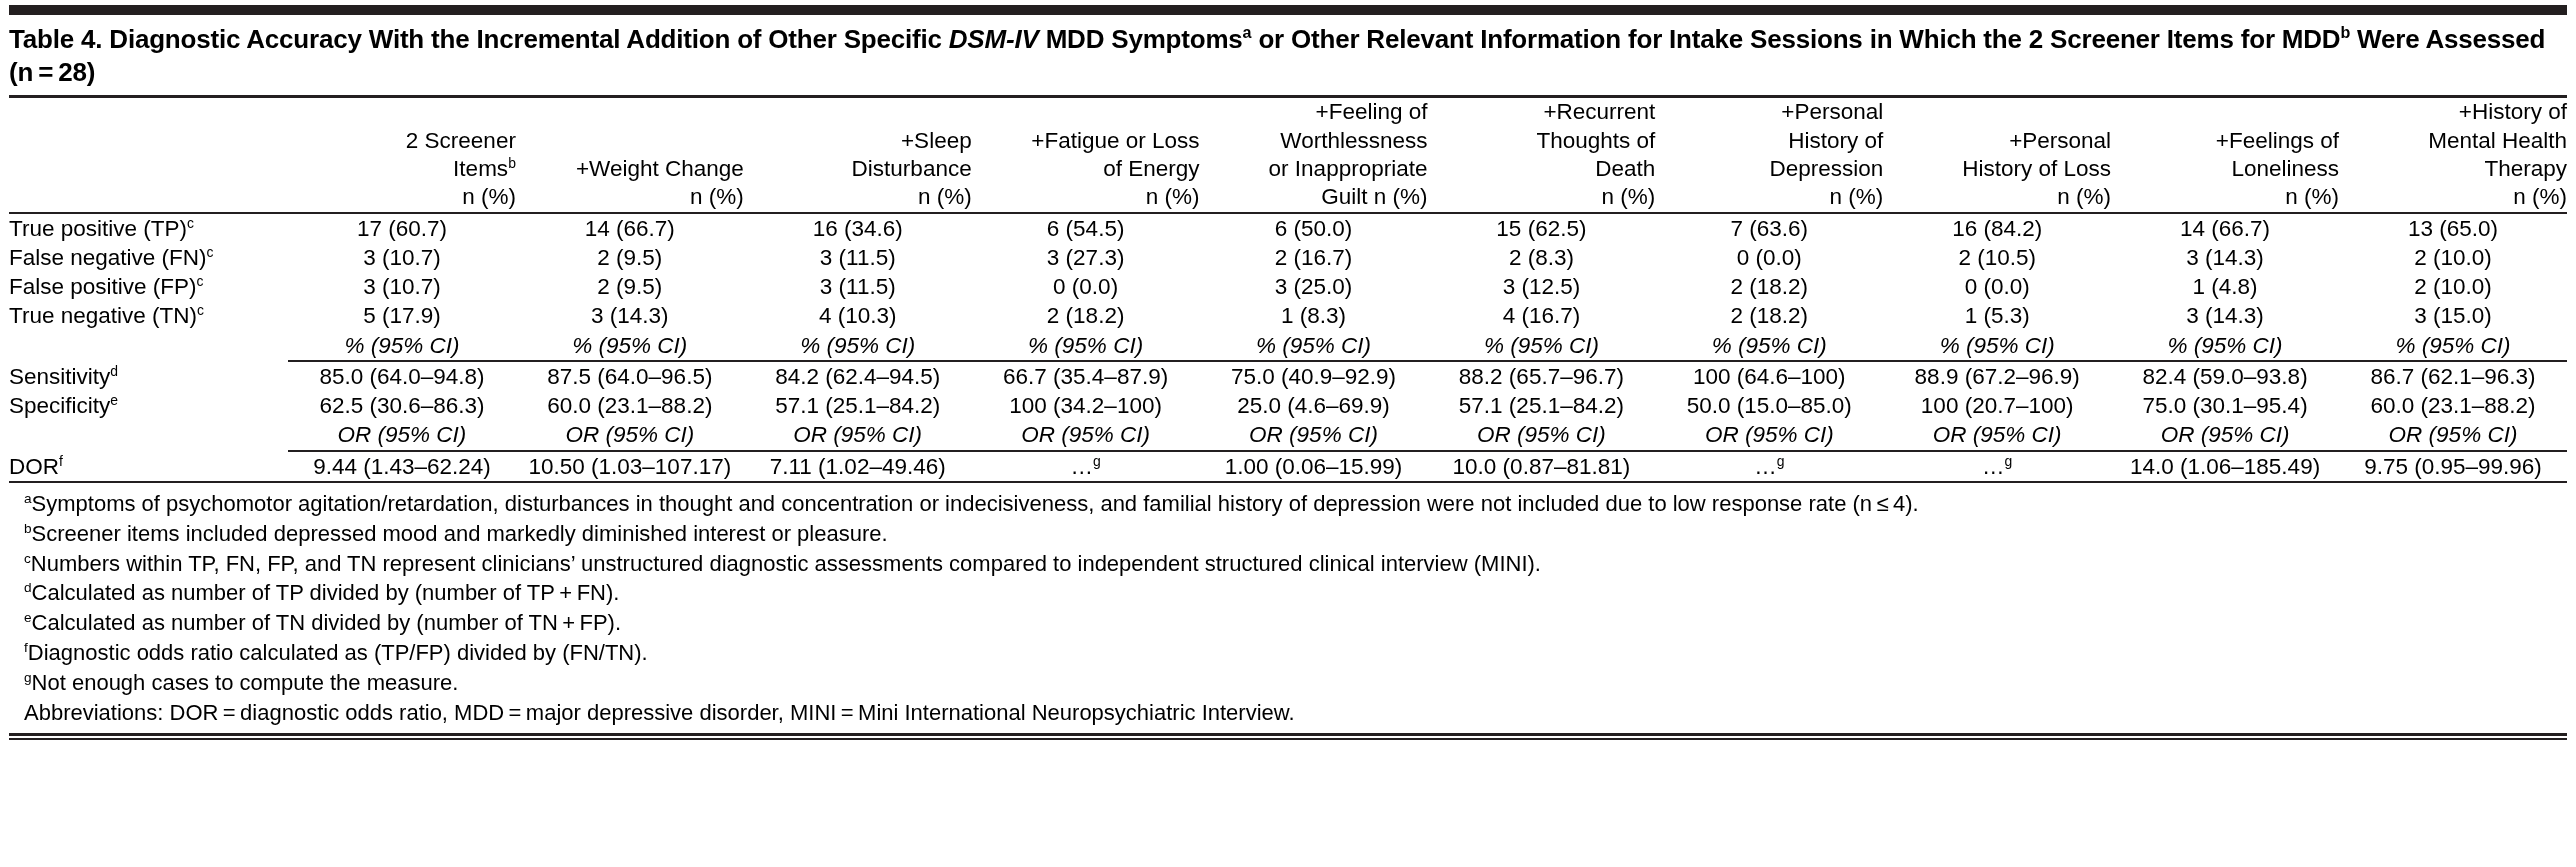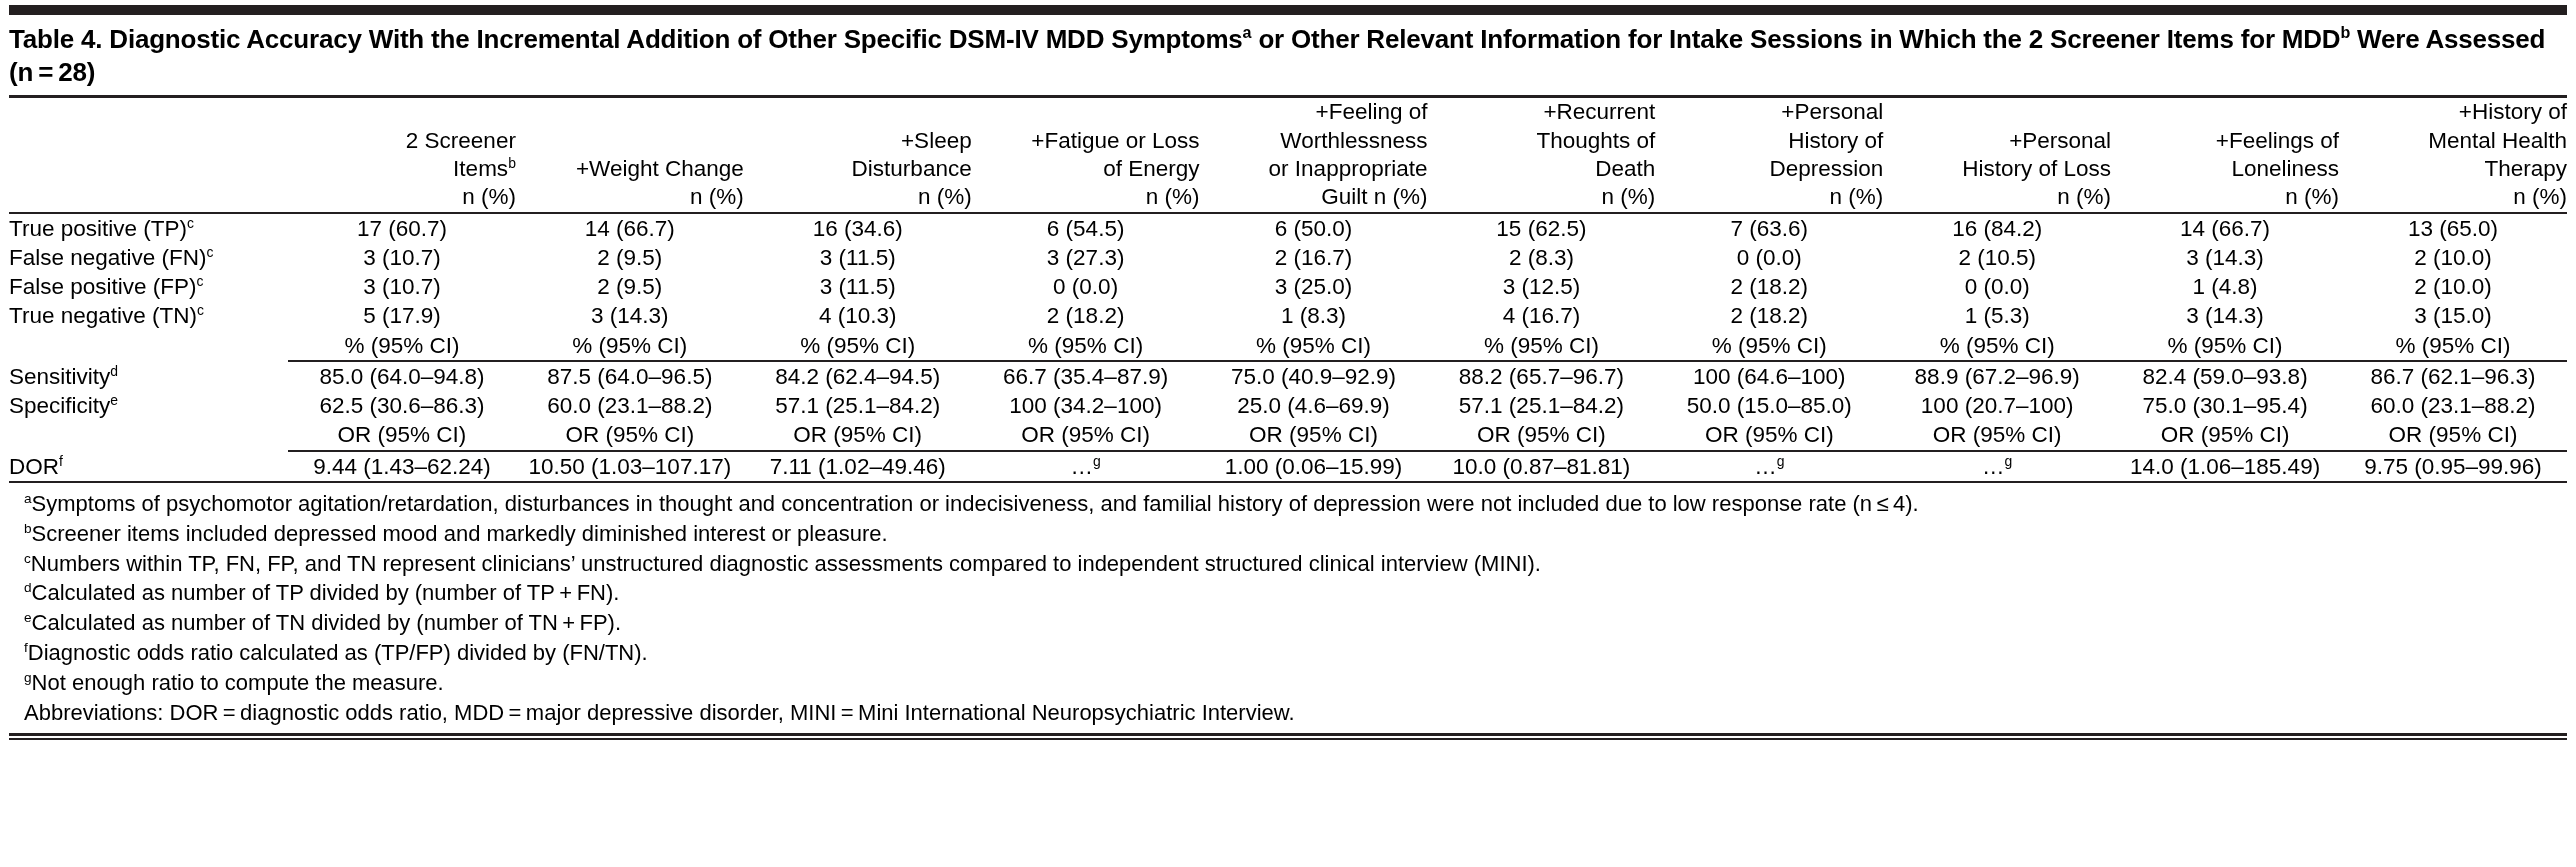--- a/index.html
+++ b/index.html
@@ -30,21 +30,21 @@
 
   
   .table-title {
     font-size: 26px;
     font-weight: bold;
     line-height: 1.27;
     letter-spacing: -0.2px;
     padding: 8px 0 5.4px 0;
     color: #000;
   }
-  .table-title .ital { }
+  .table-title .ital { font-style: italic; }
   sup { font-size: 0.62em; vertical-align: super; line-height: 0; font-weight: inherit; }
 
   .rule-med {
     height: 3.6px;
     background: #231f20;
   }
   .rule-thin {
     height: 1.8px;
     background: #231f20;
   }
@@ -87,20 +87,21 @@
   }
   td.subhead {
     text-align: center;
     font-size: 22.5px;
     line-height: 1.30;
     padding: 10.8px 7.2px 1.8px 7.2px;
     white-space: nowrap;
   }
   tr.subhead-row td.subhead.ruled {
     border-bottom: 2.7px solid #231f20;
+    font-style: italic;
   }
 
   
   .footnotes {
     font-size: 22px;
     line-height: 1.355;
     padding: 6.3px 0 5.4px 0;
   }
   .footnotes div {
     white-space: nowrap;
@@ -350,20 +351,20 @@
 
   <div class="rule-thin"></div>
 
   <div class="footnotes">
     <div><sup>a</sup><span>Symptoms of psychomotor agitation/retardation, disturbances in thought and concentration or indecisiveness, and familial history of depression were not included due to low response rate (n ≤ 4).</span></div>
     <div><sup>b</sup><span>Screener items included depressed mood and markedly diminished interest or pleasure.</span></div>
     <div><sup>c</sup><span>Numbers within TP, FN, FP, and TN represent clinicians’ unstructured diagnostic assessments compared to independent structured clinical interview (MINI).</span></div>
     <div><sup>d</sup><span>Calculated as number of TP divided by (number of TP + FN).</span></div>
     <div><sup>e</sup><span>Calculated as number of TN divided by (number of TN + FP).</span></div>
     <div><sup>f</sup><span>Diagnostic odds ratio calculated as (TP/FP) divided by (FN/TN).</span></div>
-    <div><sup>g</sup><span>Not enough ratio to compute the measure.</span></div>
+    <div><sup>g</sup><span>Not enough cases to compute the measure.</span></div>
     <div><span>Abbreviations: DOR = diagnostic odds ratio, MDD = major depressive disorder, MINI = Mini International Neuropsychiatric Interview.</span></div>
   </div>
 
   <div class="rule-bottom-double"></div>
 
 </div>
 
 
 </body></html>

